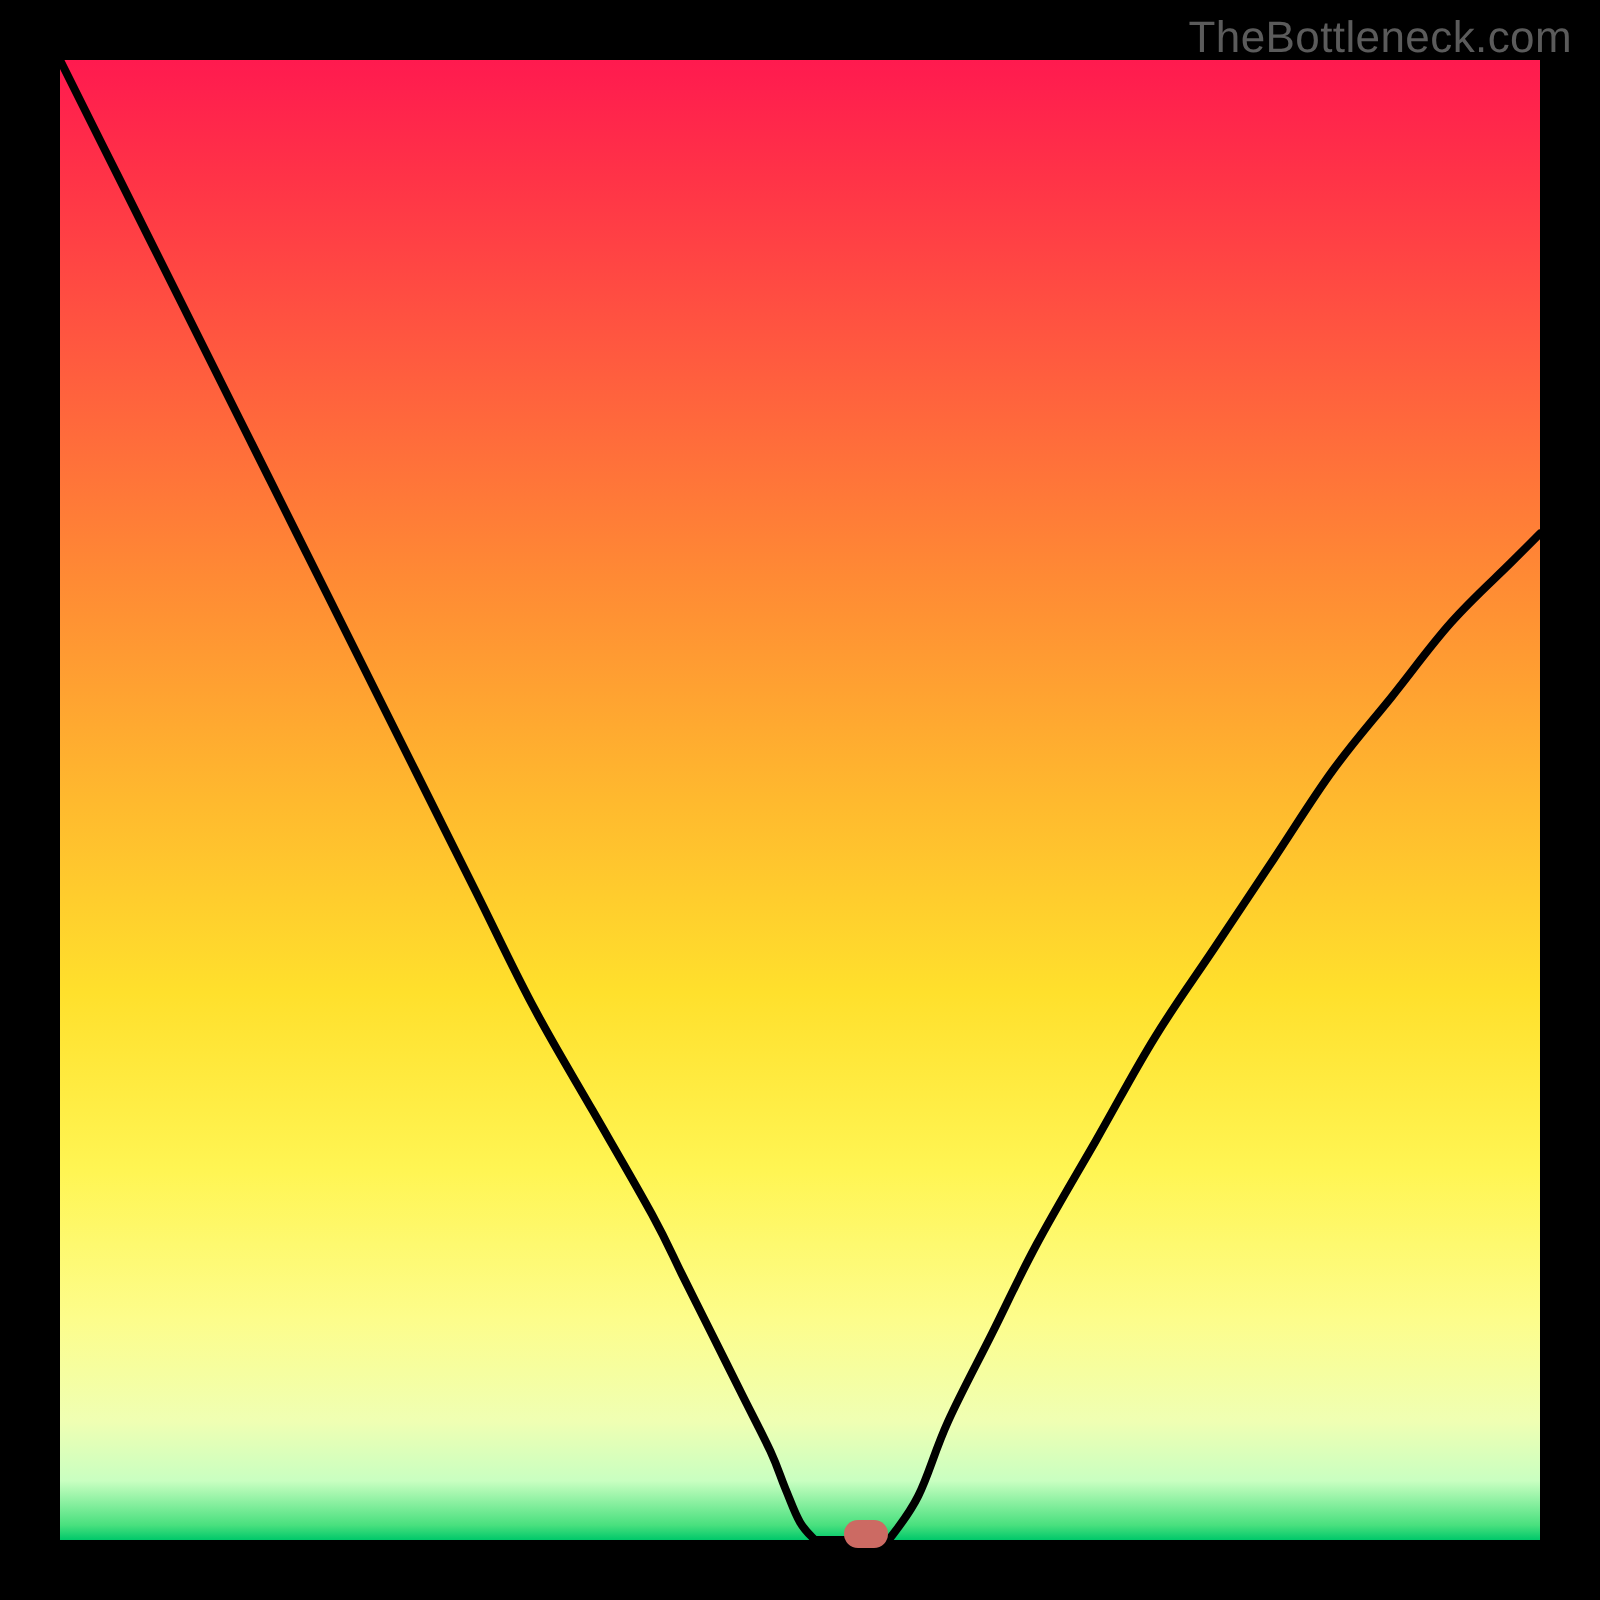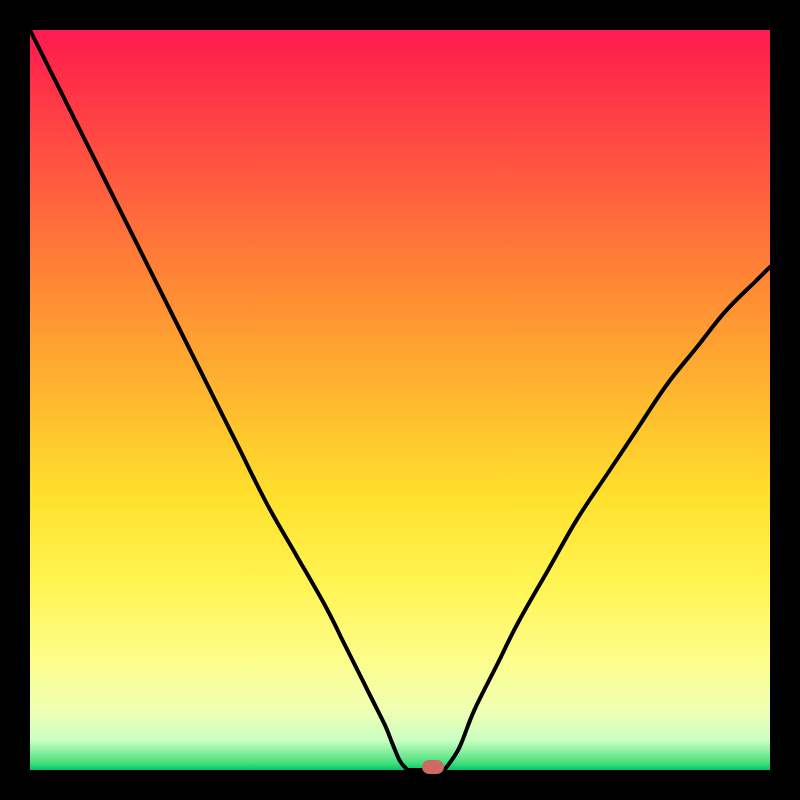--- a/index.html
+++ b/index.html
@@ -62,20 +62,21 @@
     width: 22px;
     height: 14px;
     background: #cc6a63;
     border-radius: 7px;
   }
 </style>
 </head>
 <body>
 
 <div class="frame">
+  <div class="watermark">TheBottleneck.com</div>
 
   <div class="plot">
 
     <svg class="curve" viewBox="0 0 740 740" preserveAspectRatio="none">
       <path fill="none" stroke="#000000" stroke-width="4" stroke-linecap="round" d="M 0.0 0.0 C 5.3 10.7, 18.9 37.9, 29.6 59.2 C 40.3 80.5, 48.5 97.1, 59.2 118.4 C 69.9 139.7, 78.1 156.3, 88.8 177.6 C 99.5 198.9, 107.7 215.5, 118.4 236.8 C 129.1 258.1, 137.3 274.7, 148.0 296.0 C 158.7 317.3, 166.9 333.9, 177.6 355.2 C 188.3 376.5, 196.5 393.1, 207.2 414.4 C 217.9 435.7, 226.1 453.6, 236.8 473.6 C 247.5 493.6, 255.7 506.8, 266.4 525.4 C 277.1 544.0, 288.0 562.5, 296.0 577.2 C 304.0 591.9, 305.5 596.1, 310.8 606.8 C 316.1 617.5, 320.3 625.7, 325.6 636.4 C 330.9 647.1, 335.1 655.3, 340.4 666.0 C 345.7 676.7, 351.2 686.9, 355.2 695.6 C 359.2 704.3, 359.9 707.7, 362.6 714.1 C 365.3 720.5, 367.3 726.5, 370.0 731.1 C 372.7 735.8, 376.1 738.4, 377.4 740.0 C 378.7 741.6, 376.1 740.0, 377.4 740.0 C 378.7 740.0, 382.1 740.0, 384.8 740.0 C 387.5 740.0, 389.5 740.0, 392.2 740.0 C 394.9 740.0, 396.9 740.0, 399.6 740.0 C 402.3 740.0, 404.3 740.0, 407.0 740.0 C 409.7 740.0, 413.1 740.0, 414.4 740.0 C 415.7 740.0, 411.7 744.0, 414.4 740.0 C 417.1 736.0, 423.9 728.5, 429.2 717.8 C 434.5 707.1, 437.3 695.5, 444.0 680.8 C 450.7 666.1, 458.2 652.4, 466.2 636.4 C 474.2 620.4, 479.1 609.3, 488.4 592.0 C 497.7 574.7, 507.3 558.8, 518.0 540.2 C 528.7 521.6, 536.9 505.7, 547.6 488.4 C 558.3 471.1, 566.5 460.0, 577.2 444.0 C 587.9 428.0, 596.1 415.6, 606.8 399.6 C 617.5 383.6, 625.7 369.9, 636.4 355.2 C 647.1 340.5, 655.3 331.5, 666.0 318.2 C 676.7 304.9, 684.9 293.2, 695.6 281.2 C 706.3 269.2, 717.2 259.6, 725.2 251.6 C 733.2 243.6, 737.3 239.5, 740.0 236.8" id="curve-path"></path>
     </svg>
 
     <div class="marker" id="marker" style="left: 392.3px; top: 730px; background: rgb(204, 106, 99);"></div>
   </div>
 </div>

